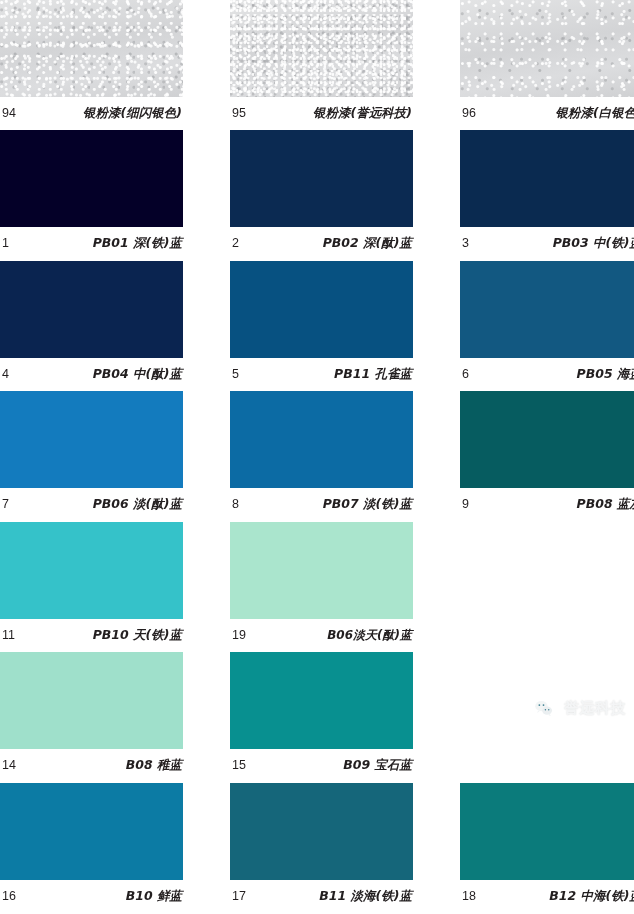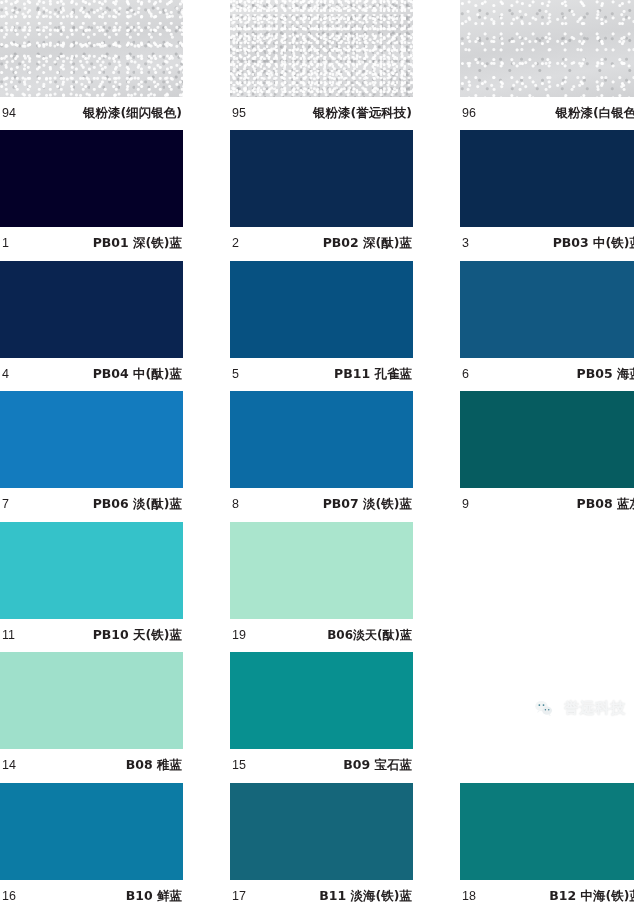--- a/index.html
+++ b/index.html
@@ -95,20 +95,21 @@
     white-space: nowrap;
   }
   .cname {
     font-size: 12.5px;
     color: #231f20;
     line-height: 1;
     font-family: "DejaVu Sans", "Liberation Sans", sans-serif;
     font-weight: 700;
     white-space: nowrap;
     text-align: right;
+    font-style: italic;
   }
   .cname.small {
     font-size: 12px;
   }
   .watermark {
     position: absolute;
     right: 8px;
     bottom: 42px;
     display: flex;
     align-items: center;

